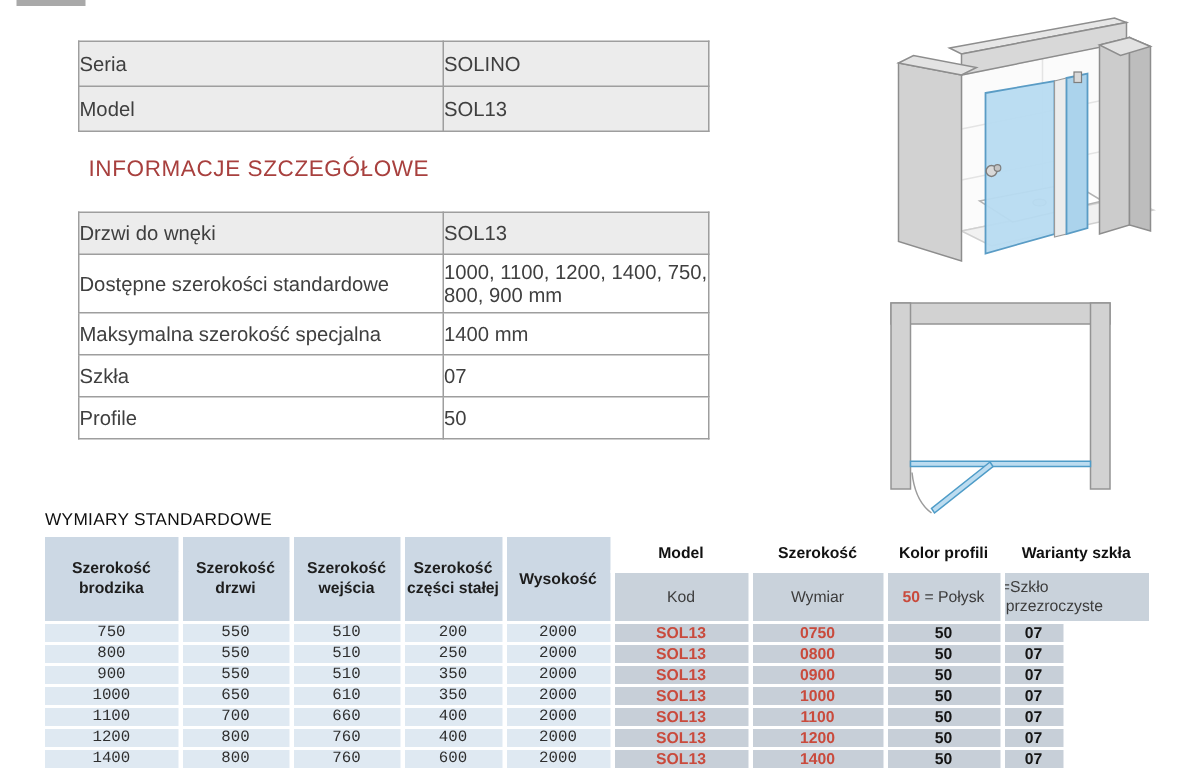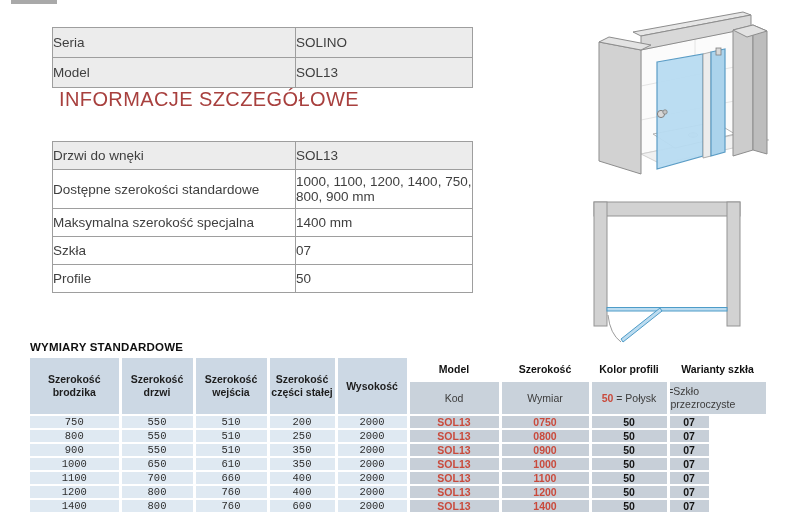--- a/index.html
+++ b/index.html
@@ -18,26 +18,26 @@
     border:1px solid #9e9e9e;font-size:13.5px;color:#3f3f3f;
     padding:4px 0;vertical-align:middle;background:#ffffff;
   }
   table.spec td.lbl{width:242px;}
   table.spec td.val{width:176px;}
   #summary-table td{background:#ececec;height:21px;}
   #details-table tr.shaded td{background:#ececec;}
   #details-table td{height:19px;margin-top:28px;}
 
   .section-title{
-    left:59px;top:88px;font-size:20px;letter-spacing:.4px;
+    left:59px;top:104px;font-size:15px;letter-spacing:.4px;
     color:#a8403e;font-weight:400;
   }
 
   .dims-title{
-    left:30px;top:341px;font-size:11.5px;font-weight:bold;color:#0f0f0f;
+    left:30px;top:341px;font-size:11.5px;font-weight:normal;color:#0f0f0f;
     letter-spacing:.2px;
   }
 
   
   #dims-table{border-collapse:collapse;table-layout:fixed;left:30px;top:358px;}
   #dims-table th,#dims-table td{
     padding:0;border-right:3px solid #ffffff;border-bottom:2px solid #ffffff;
     font-size:10.5px;text-align:center;vertical-align:middle;color:#2e2e2e;
     overflow:hidden;
   }

